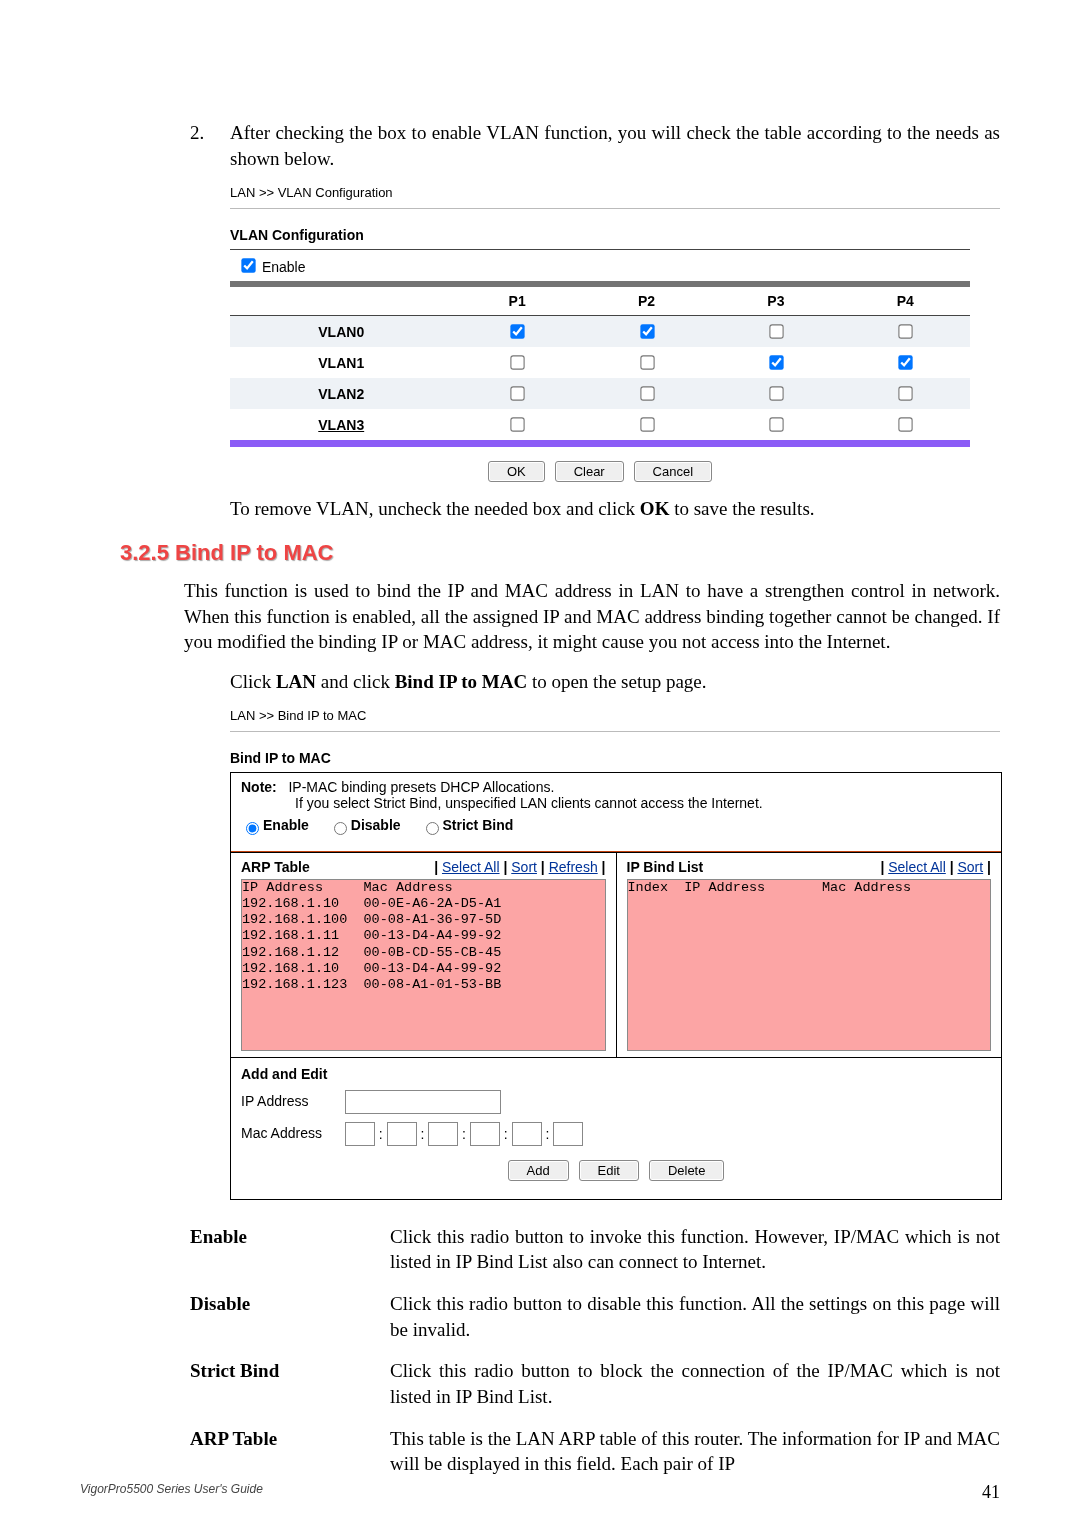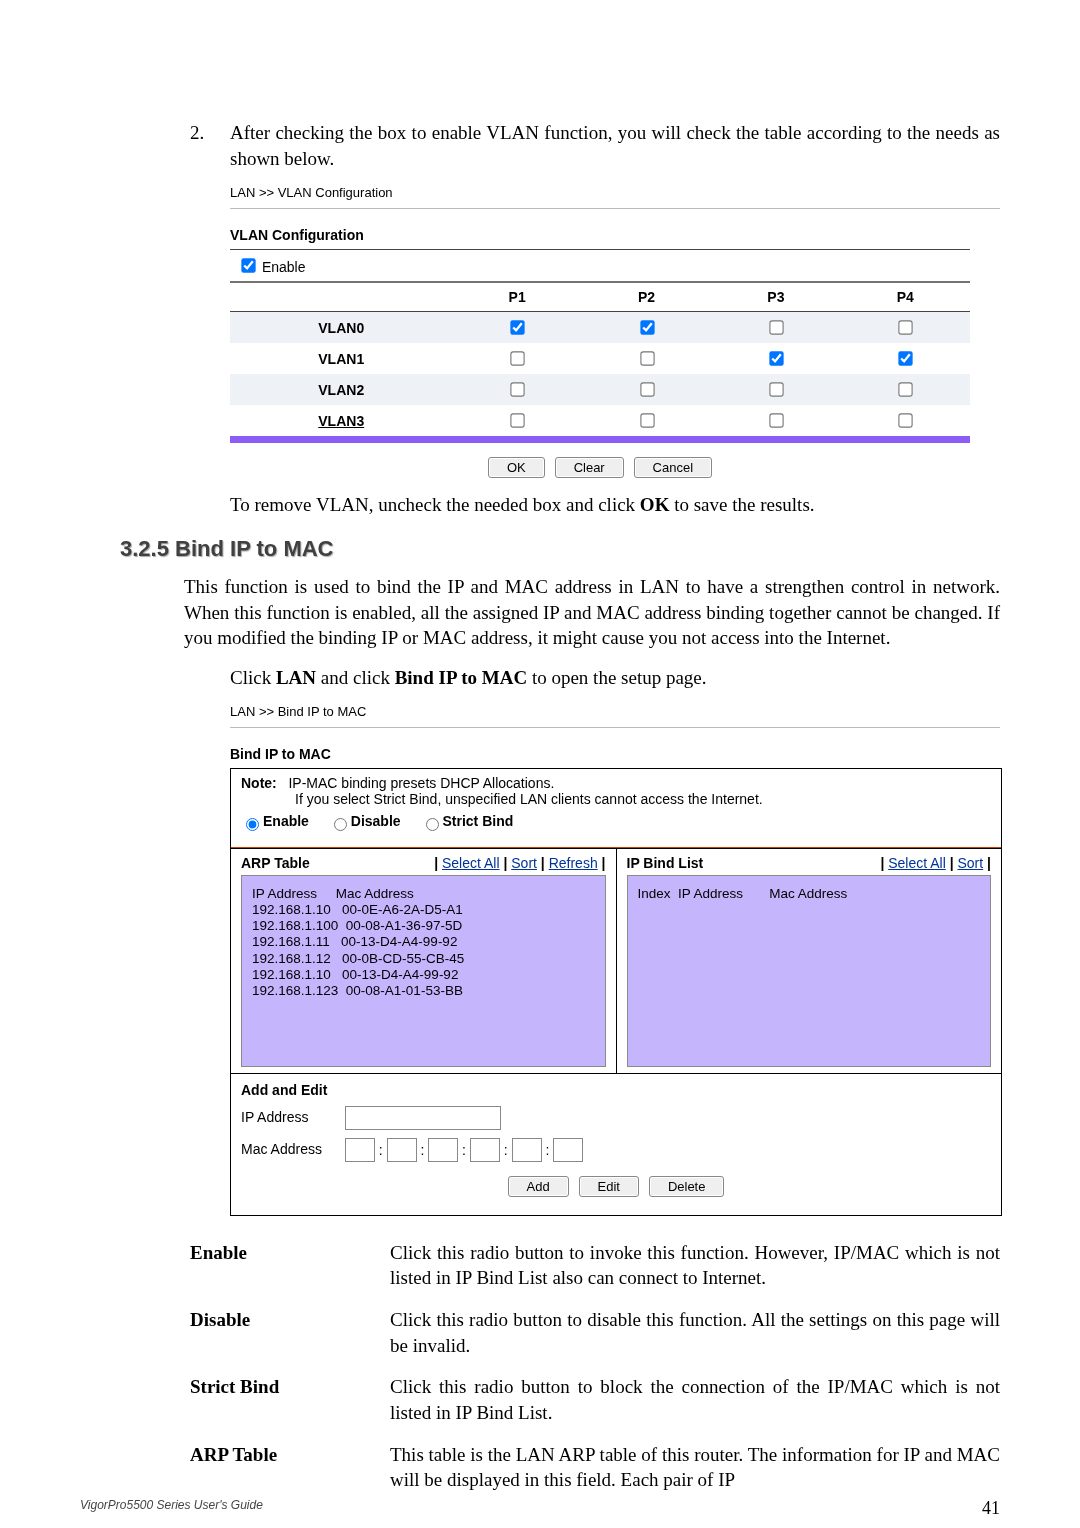--- a/index.html
+++ b/index.html
@@ -2,32 +2,32 @@
 <html><head>
 <meta charset="utf-8">
 <style>
   body { margin:0; background:#fff; font-family:"Times New Roman", Times, serif; color:#000; }
   .page { width:1080px; margin:0 auto; padding:120px 80px 40px 80px; box-sizing:border-box; position:relative; }
   .body-text { font-size:19px; line-height:1.35; text-align:justify; }
   .numbered { display:flex; margin-left:110px; margin-bottom:12px; }
   .numbered .num { width:40px; flex-shrink:0; }
   .numbered .txt { flex:1; }
   .indent { margin-left:150px; }
-  .section-h { font-family:Arial, Helvetica, sans-serif; font-weight:bold; font-size:22px; color:#404040; margin:18px 0 12px 40px; text-shadow:1px 1px 1px #aaa; }
+  .section-h { font-family:Arial, Helvetica, sans-serif; font-weight:bold; font-size:22px; color:#ef4444; margin:18px 0 12px 40px; text-shadow:1px 1px 1px #aaa; }
 
   
   .shot { margin:14px 0 14px 150px; font-family:Tahoma, Verdana, Arial, sans-serif; font-size:14px; color:#000; }
   .shot .crumb { font-weight:normal; font-size:13px; margin-bottom:8px; }
   .shot .hr { border-top:1px solid #bbb; margin-bottom:18px; }
   .sub-head { font-weight:bold; font-size:14px; margin-bottom:6px; }
 
   
   table.vlan { width:740px; border-collapse:collapse; }
   table.vlan th, table.vlan td { padding:6px 8px; text-align:center; font-size:14px; }
-  table.vlan tr.head th { border-top:2px solid #737373; border-bottom:1px solid #444; font-weight:bold; }
+  table.vlan tr.head th { border-top:6px solid #737373; border-bottom:1px solid #444; font-weight:bold; }
   table.vlan tr.alt { background:#eef2f6; }
   table.vlan td.rowh { font-weight:bold; }
   .topline { border-top:1px solid #444; }
   .botline { border-bottom:7px solid #8b5cf6;text-decoration:underline; }
   input[type=checkbox] { transform:scale(1.1); }
 
   .btn-row { text-align:center; margin:14px 0 6px 0; }
   .winbtn { font-family:Tahoma, Arial, sans-serif; font-size:13px; padding:2px 18px; background:#efefef; border:1px solid #888; border-radius:3px; margin:0 3px; box-shadow:inset 0 0 0 1px #fff; }
 
   
@@ -36,21 +36,21 @@
   .note-row { border-bottom:1px solid #c2410c; }
   .radio-row { padding:6px 10px 10px 10px; }
   .radio-row label { margin-right:16px; font-weight:bold; }
   .radio-row input { vertical-align:middle; margin-right:4px; }
 
   .lists-row { display:flex; border-top:1px solid #000; }
   .lists-row .col { flex:1; padding:6px 10px; }
   .lists-row .col + .col { border-left:1px solid #000; }
   .list-head { display:flex; justify-content:space-between; align-items:baseline; font-weight:bold; margin-bottom:4px; }
   .list-head a { color:#003399; text-decoration:underline; font-weight:normal; }
-  .monolist { border:1px solid #8a8a8a; height:170px; overflow:hidden; font-family:Liberation Sans, sans-serif; font-size:13.5px; line-height:1.2; padding:10px; white-space:pre; background:#c4b5fd; }
+  .monolist { border:1px solid #8a8a8a; height:170px; overflow:hidden; font-family:Liberation Mono, monospace; font-size:13.5px; line-height:1.2; padding:0; white-space:pre; background:#fca5a5; }
 
   .addedit { border-top:1px solid #000; padding:8px 10px 12px 10px; }
   .addedit .lbl { display:inline-block; width:100px; }
   .smallinp { width:150px; border:1px solid #888; height:20px; }
   .macinp { width:24px; border:1px solid #888; height:20px; text-align:center; }
 
   
   .defs { margin-left:110px; margin-top:24px; }
   .defs .row { display:flex; margin-bottom:16px; }
   .defs .term { width:200px; font-weight:bold; flex-shrink:0; }

